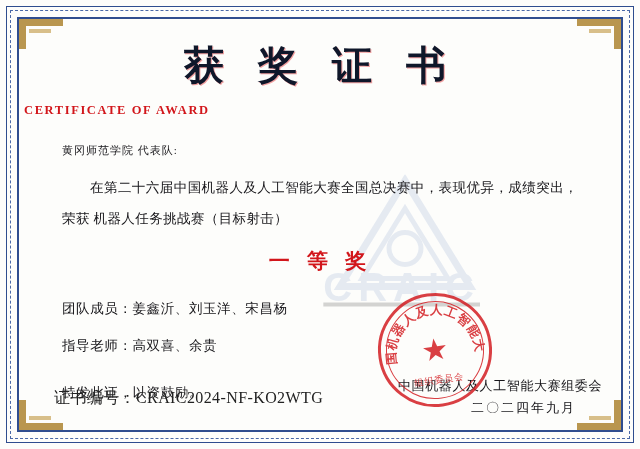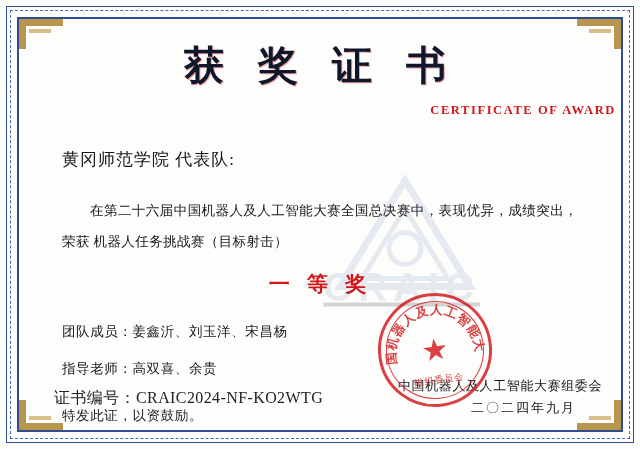--- a/index.html
+++ b/index.html
@@ -93,42 +93,42 @@
     text-align: center;
     margin-top: 14px;
     color: #0f172a;
     font-size: 40px;
     font-weight: bold;
     letter-spacing: 10px;
     font-family: "DejaVu Sans", sans-serif;
     text-shadow: 1px 1px 0 #f2a0a0;
   }
   .subtitle {
-    text-align: right;
+    text-align: left;
     color: #d2161b;
     font-size: 12.5px;
     letter-spacing: 1.6px;
     font-family: "Liberation Serif", serif;
     font-weight: bold;
     margin-top: 10px;
   }
   .body-text {
     position: relative;
     margin: 0 38px;
     color: #17161a;
     font-size: 13.5px;
     line-height: 31px;
   }
   .recipient {
-    margin-top: 26px;
-    font-size: 17px;
+    margin-top: 17px;
+    font-size: 11px;
     letter-spacing: 1px;
   }
   .para {
-    margin-top: 20px;
+    margin-top: 6px;
     text-align: justify;
     letter-spacing: 0.4px;
   }
   .para .indent { display: inline-block; width: 28px; }
   .award-level {
     text-align: center;
     color: #d2161b;
     font-size: 21px;
     font-weight: bold;
     letter-spacing: 5px;

